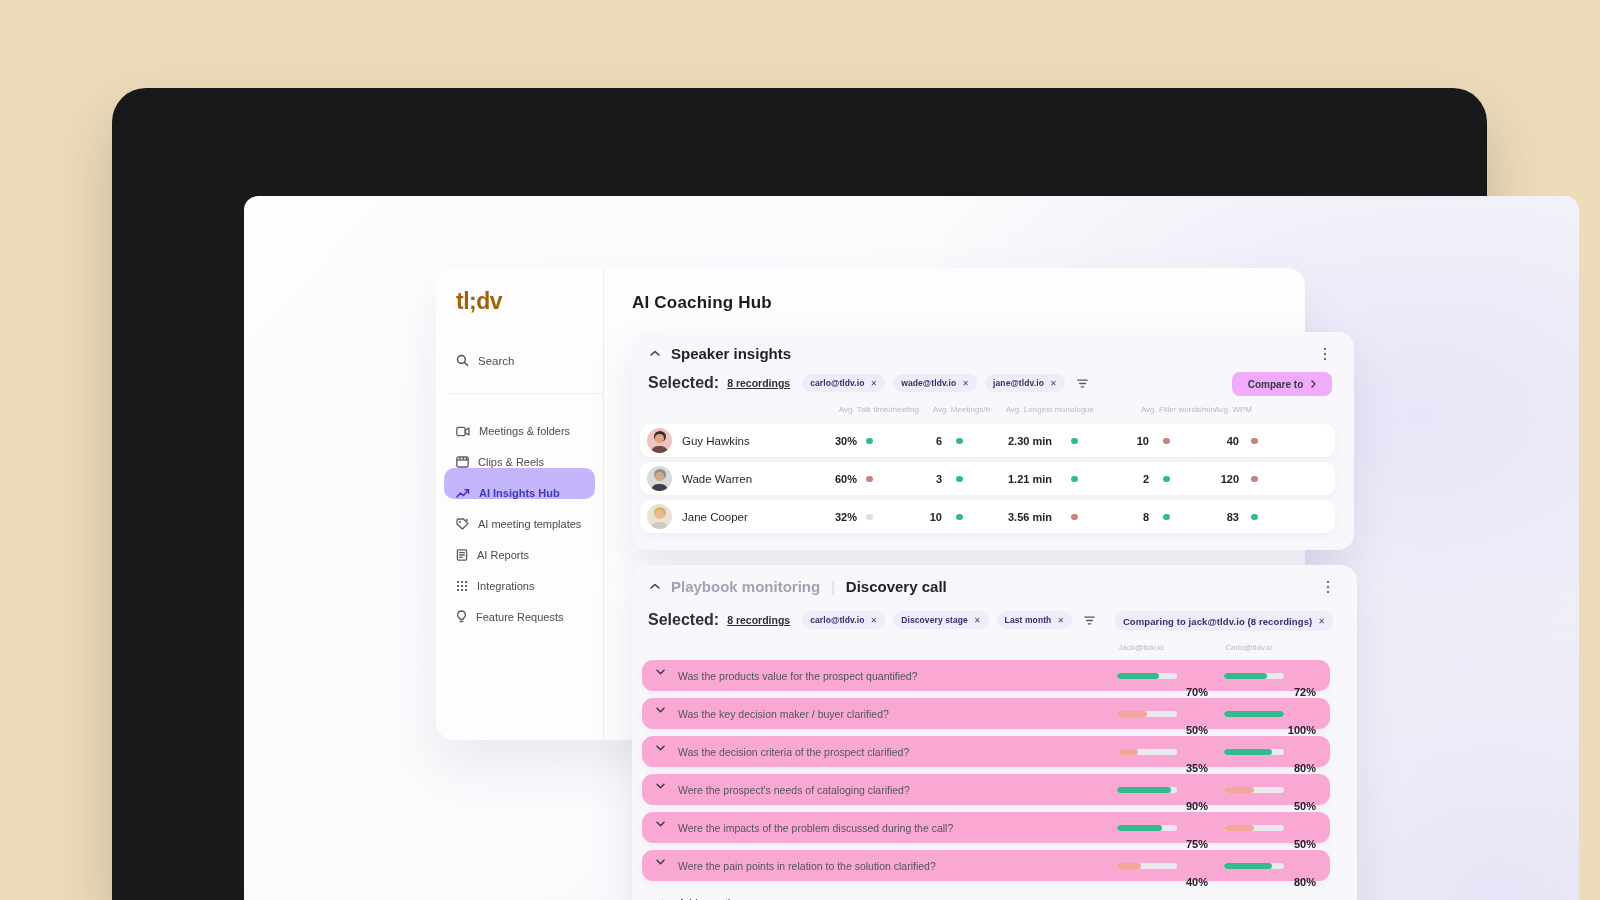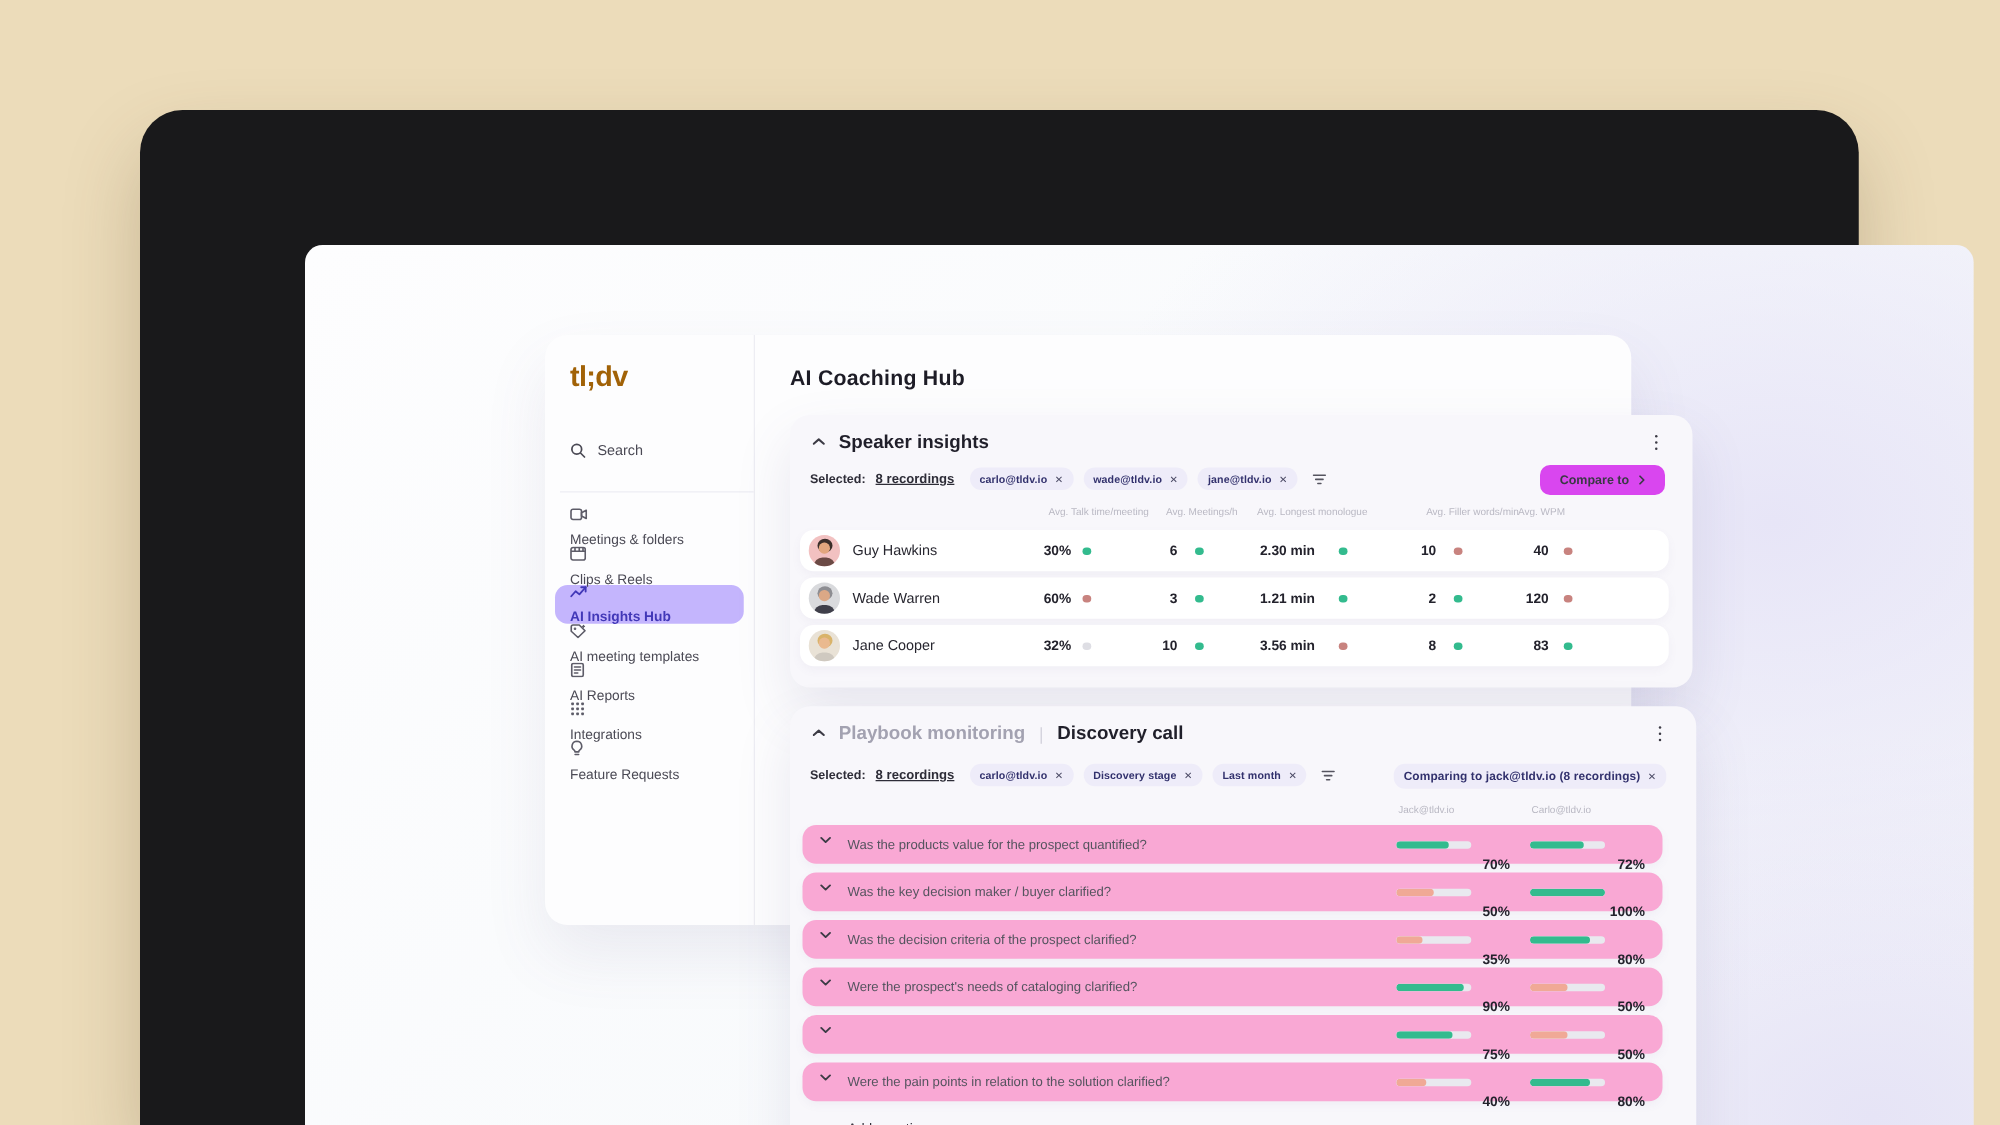--- a/index.html
+++ b/index.html
@@ -26,51 +26,51 @@
 
   
   .sidebar { position:absolute; left:0; top:0; width:168px; height:100%;
     border-right:1px solid #ededf3; }
   .logo { position:absolute; left:20px; top:20px; font-size:23px; font-weight:800;
     letter-spacing:-.5px; color:#a16207; }
   .search-row { position:absolute; left:20px; top:86px; display:flex; align-items:center;
     gap:9px; color:#4b4a55; font-size:11.5px; font-weight:500; cursor:pointer; }
   .side-divider { position:absolute; left:12px; right:0; top:125px; height:1px; background:#ededf3; }
   .side-menu { position:absolute; left:8px; right:8px; top:138px; }
-  .side-item { height:31px; display:flex; align-items:flex-start; gap:9px; padding:0 12px;
-    border-radius:10px; color:#4b4a55; font-size:11px; font-weight:500; cursor:pointer;flex-direction:column; }
+  .side-item { height:31px; display:flex; align-items:flex-end; gap:9px; padding:0 12px;
+    border-radius:10px; color:#4b4a55; font-size:11px; font-weight:500; cursor:pointer; }
   .side-item .sicon { display:flex; align-items:center; color:#5d5c68; }
   .side-item.active { background:#c4b5fd; color:#4238b8; font-weight:700; }
   .side-item.active .sicon { color:#4238b8; }
 
   .page-title { position:absolute; left:196px; top:25px; font-size:17px; font-weight:600;
     color:#1d1c26; letter-spacing:.2px; }
 
   
   .panel { position:absolute; background:#f8f7fb; border-radius:16px;
     box-shadow:0 20px 44px rgba(95,85,140,.13); }
   .panel-header { position:absolute; left:18px; top:13px; display:flex; align-items:center; gap:11px; }
   .panel-title { font-size:15px; font-weight:600; color:#201f2a; }
   .panel-title-muted { font-size:15px; font-weight:600; color:#a3a2b1; }
   .panel-title-sep { color:#d5d4de; font-size:14px; font-weight:400; }
   .kebab { position:absolute; right:22px; top:14px; width:14px; height:16px; display:flex;
     flex-direction:column; align-items:center; justify-content:center; gap:2.5px; cursor:pointer; }
   .kebab i { width:2.6px; height:2.6px; border-radius:50%; background:#3c3b45; }
 
   .filter-row { position:absolute; left:16px; display:flex; align-items:center; gap:8px; }
-  .sel-label { font-size:10px; font-weight:700; color:#2e2d38; }
+  .sel-label { font-size:16px; font-weight:700; color:#2e2d38; }
   .sel-count { font-size:10.5px; font-weight:600; color:#2e2d38; text-decoration:underline; cursor:pointer; }
   .chip { display:flex; align-items:center; gap:6px; background:#eeecf9; border-radius:9px;
     height:18px; padding:0 8px; cursor:pointer; }
   .chip .chip-label { font-size:8.5px; font-weight:700; color:#32316d; letter-spacing:.1px; }
   .chip .chip-x { font-size:8px; color:#4a4964; }
   .filter-ic { margin-left:4px; color:#55545f; cursor:pointer; display:flex; }
 
   .compare-btn { position:absolute; right:22px; width:100px; height:24px; border-radius:8px;
-    background:#d946ef; display:flex; align-items:center; justify-content:center; gap:8px;
+    background:#f0abfc; display:flex; align-items:center; justify-content:center; gap:8px;
     font-size:10px; font-weight:700; color:#3a3944; cursor:pointer; }
 
   .col-label { position:absolute; font-size:8px; font-weight:500; color:#b9b8c3; white-space:nowrap; }
 
   
   .srow { position:absolute; left:8px; width:695px; height:33px; background:#fff;
     border-radius:11px; box-shadow:0 3px 8px rgba(120,110,160,.06); }
   .avatar { position:absolute; left:7px; top:4px; width:25px; height:25px; border-radius:50%;
     overflow:hidden; background:var(--bg); }
   .avatar .hair { position:absolute; left:6.5px; top:3px; width:12px; height:11px; border-radius:50%; background:var(--hair); }
@@ -433,20 +433,21 @@
                 <span class="fill" style="width:50%;background:#f0a996;"></span>
               </span>
               <span class="pct right-anchor" style="right:14px;">50%</span>
             </div>
             <div class="qrow" style="top: 247px;">
               <span class="qchev">
                 <svg width="9" height="6" viewBox="0 0 9 6" fill="none" stroke="#3c3b45" stroke-width="1.5" stroke-linecap="round" stroke-linejoin="round">
                   <polyline points="1,1.3 4.5,4.7 8,1.3"></polyline>
                 </svg>
               </span>
+              <span class="qtext">Were the impacts of the problem discussed during the call?</span>
               <span class="bar" style="left:475px;">
                 <span class="fill" style="width:75%;background:#33bb8e;"></span>
               </span>
               <span class="pct right-anchor" style="right:122px;">75%</span>
               <span class="bar" style="left:582px;">
                 <span class="fill" style="width:50%;background:#f0a996;"></span>
               </span>
               <span class="pct right-anchor" style="right:14px;">50%</span>
             </div>
             <div class="qrow" style="top: 285px;">

